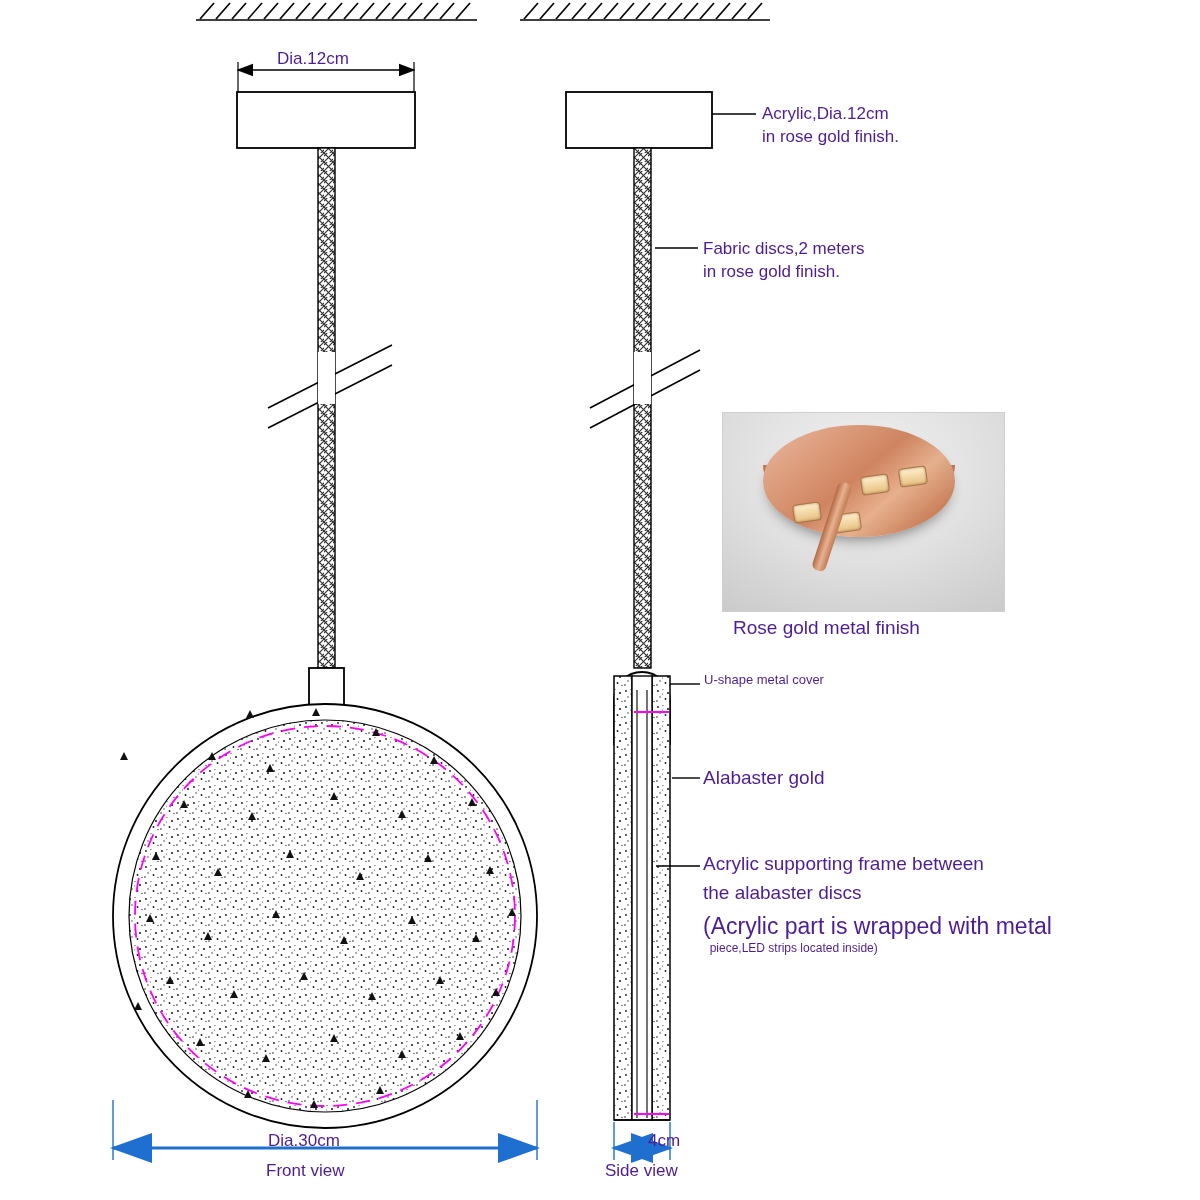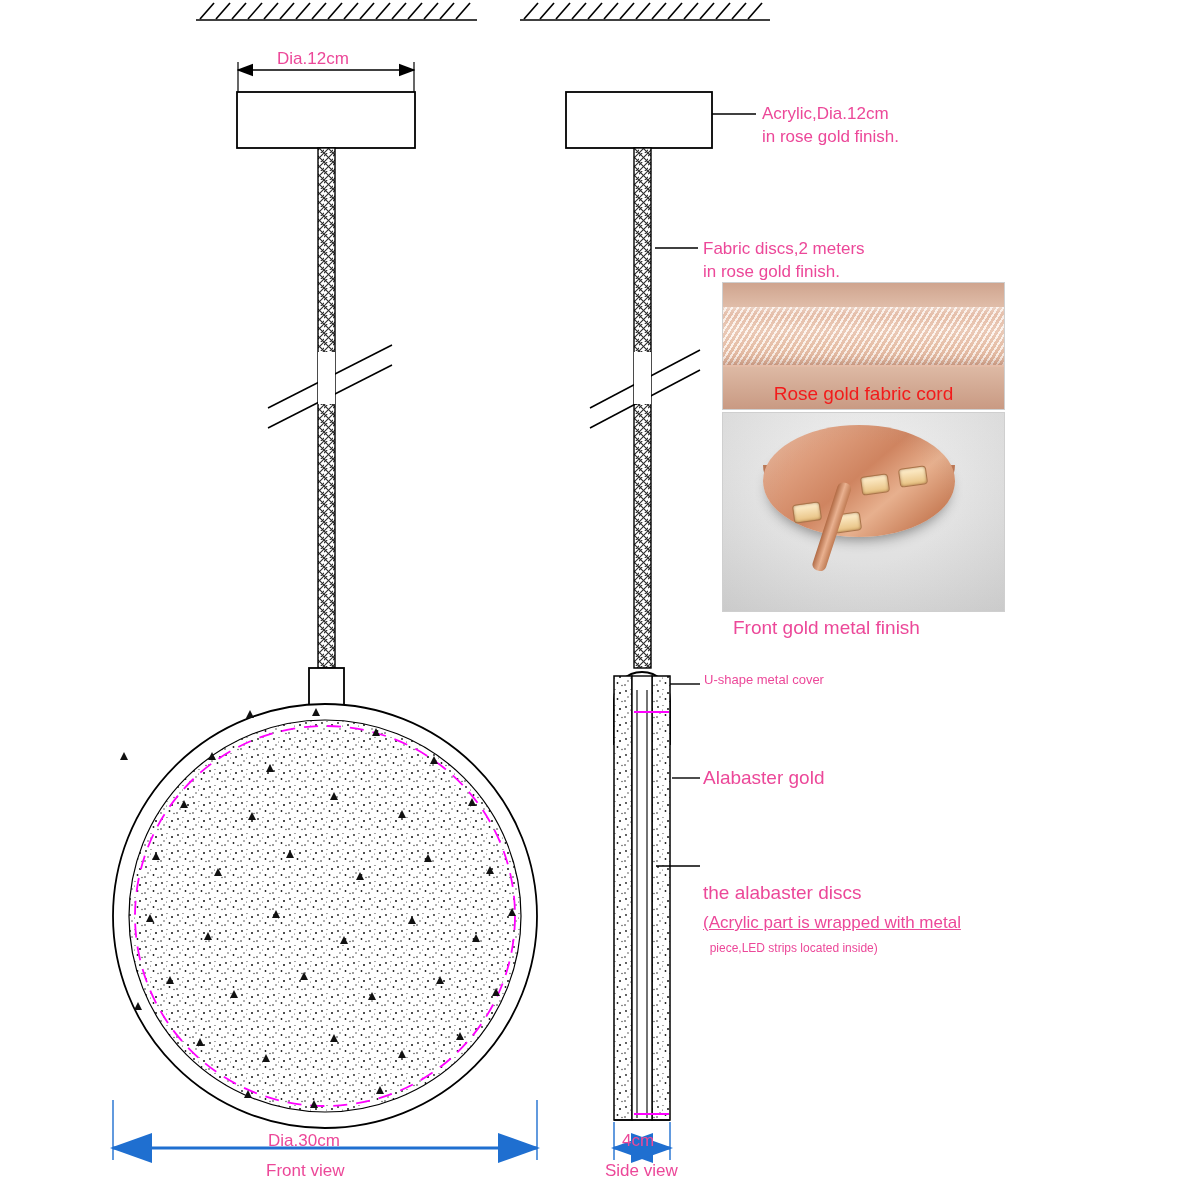--- a/index.html
+++ b/index.html
@@ -24,21 +24,21 @@
   svg.layer {
     position: absolute;
     left: 0; top: 0;
     width: 1200px;
     height: 1200px;
   }
   .lbl {
     position: absolute;
     font-family: "Liberation Sans", sans-serif;
     font-size: 17px;
-    color: #ec4899;
+    color: #4c1d95;
     white-space: pre;
     line-height: 1.28;
   }
   .lbl.dim { font-size: 17px; }
   .photo {
     position: absolute;
     overflow: hidden;
   }
   #cord-photo {
     left: 722px; top: 282px;
@@ -312,55 +312,50 @@
       <polygon points="456,1040 464,1040 460,1032"></polygon>
       <polygon points="244,1098 252,1098 248,1090"></polygon>
       <polygon points="310,1108 318,1108 314,1100"></polygon>
       <polygon points="376,1094 384,1094 380,1086"></polygon>
       <polygon points="120,760 128,760 124,752"></polygon>
       <polygon points="508,916 516,916 512,908"></polygon>
       <polygon points="134,1010 142,1010 138,1002"></polygon>
     </g>
   </svg>
 
-  <div class="photo" id="cord-photo">
-    <div class="cord-top"></div>
-    <div class="cord-band"></div>
-    <div class="cord-bottom"></div>
-    <div class="cord-caption">Rose gold fabric cord</div>
-  </div>
 
   <div class="photo" id="metal-photo">
     <div class="disc-side"></div>
     <div class="disc-ellipse"></div>
     <div class="disc-hole" style="left:138px; top:62px; width:26px; height:17px; transform:rotate(-8deg);"></div>
     <div class="disc-hole" style="left:176px; top:54px; width:26px; height:17px; transform:rotate(-8deg);"></div>
     <div class="disc-hole" style="left:70px; top:90px; width:26px; height:17px; transform:rotate(-8deg);"></div>
     <div class="disc-hole" style="left:110px; top:100px; width:26px; height:17px; transform:rotate(-8deg);"></div>
     <div class="disc-arm" style="left:116px; top:70px; width:14px; height:92px; transform: rotate(18deg); transform-origin: top center;"></div>
     <div class="vign"></div>
   </div>
 
   <div class="lbl dim" style="left:277px; top:48px;">Dia.12cm</div>
 
   <div class="lbl" style="left:762px; top:103px;">Acrylic,Dia.12cm</div>
   <div class="lbl" style="left:762px; top:126px;">in rose gold finish.</div>
 
   <div class="lbl" style="left:703px; top:238px;">Fabric discs,2 meters</div>
   <div class="lbl" style="left:703px; top:261px;">in rose gold finish.</div>
 
-  <div class="lbl" style="left:733px; top:616px; font-size:19px;">Front gold metal finish</div>
+  <div class="lbl" style="left:733px; top:616px; font-size:19px;">Rose gold metal finish</div>
 
   <div class="lbl" style="left:704px; top:672px; font-size:13px;">U-shape metal cover</div>
   <div class="lbl" style="left:703px; top:766px; font-size:19px;">Alabaster gold</div>
 
+  <div class="lbl" style="left:703px; top:852px; font-size:19px;">Acrylic supporting frame between</div>
   <div class="lbl" style="left:703px; top:881px; font-size:19px;">the alabaster discs</div>
 
-  <div class="lbl" style="left:703px; top:912px; font-size:17px;text-decoration:underline;">(Acrylic part is wrapped with metal</div>
+  <div class="lbl" style="left:703px; top:912px; font-size:23px;">(Acrylic part is wrapped with metal</div>
   <div class="lbl" style="left:703px; top:941px; font-size:12px;">  piece,LED strips located inside)</div>
 
   <div class="lbl dim" style="left:268px; top:1130px;">Dia.30cm</div>
   <div class="lbl dim" style="left:266px; top:1160px;">Front view</div>
 
-  <div class="lbl dim" style="left:622px; top:1130px;text-align:center;">4cm</div>
+  <div class="lbl dim" style="left:648px; top:1130px;text-align:center;">4cm</div>
   <div class="lbl dim" style="left:605px; top:1160px;">Side view</div>
 
 </div>
 
 </body></html>

